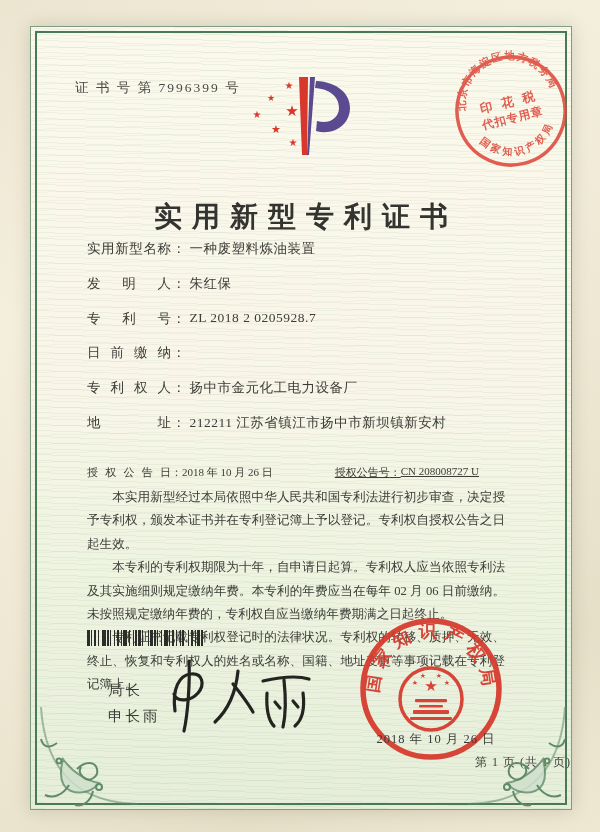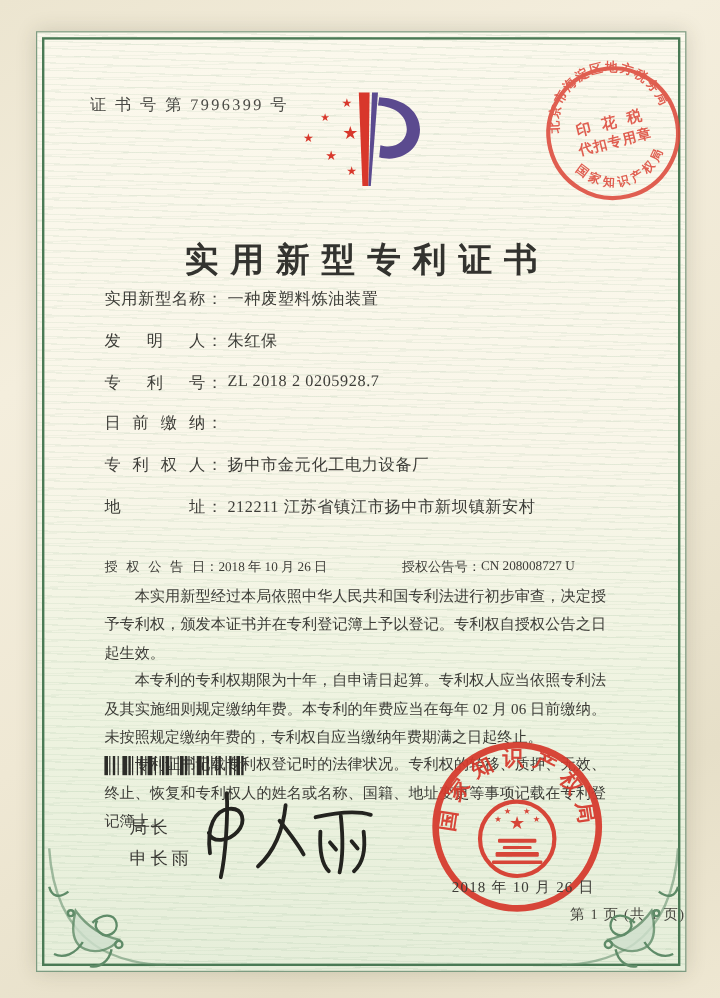--- a/index.html
+++ b/index.html
@@ -28,21 +28,21 @@
   .cert-no{left:44px;top:52px;font-size:13.5px;letter-spacing:2px;color:#4a4a45;}
   .title{left:0;top:146px;width:100%;text-align:center;font-size:28px;font-weight:bold;
          letter-spacing:10px;text-indent:10px;color:#33332f;margin-top:25px;}
   .rows{left:56px;top:213px;right:40px;}
   .row{height:34.8px;display:flex;align-items:flex-start;font-size:13.5px;color:#3d3d38;}
   .row .lbl{display:inline-block;width:84px;text-align-last:justify;text-align:justify;}
   .row .colon{margin:0 4px 0 1px;}
   .row .val{letter-spacing:.5px;}
   .grant-row{left:56px;top:430px;right:36px;display:flex;align-items:center;
              font-size:11px;color:#3d3d38;height:30px;}
-  .grant-right{margin-left:62px;display:flex;align-items:center;}
+  .grant-right{margin-left:62px;display:flex;align-items:flex-start;text-decoration:underline;}
   .paras{left:56px;top:459px;width:418px;color:#3c3c37;font-size:12.6px;line-height:23.4px;
          text-align:justify;}
   .paras p{margin:0;text-indent:2em;}
   .barcode{left:56px;top:603px;height:16px;display:flex;align-items:stretch;}
   .barcode span{display:block;background:#2c2c28;}
   .officer{left:57px;top:650px;font-size:14.5px;color:#3a3a35;line-height:26px;letter-spacing:3px;margin-left:20px;}
   .sig-svg{left:112px;top:624px;}
   .seal-svg{left:318px;top:580px;opacity:.93;}
   .seal-date{left:330px;top:704px;width:150px;text-align:center;font-size:12.5px;
              color:#3c3c37;letter-spacing:1px;}

